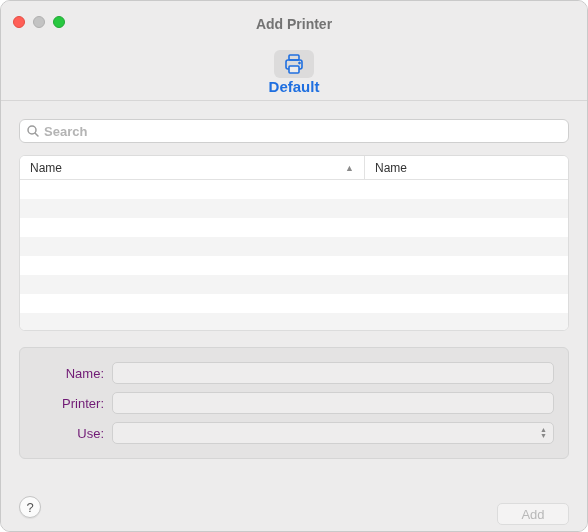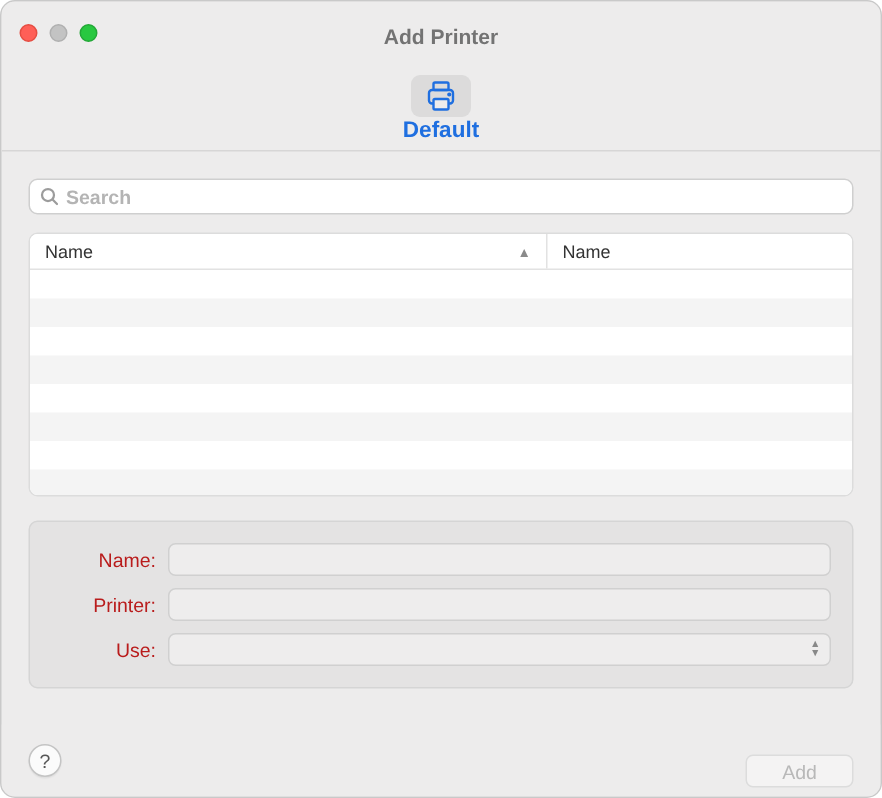--- a/index.html
+++ b/index.html
@@ -156,21 +156,21 @@
     display: flex;
     align-items: center;
     margin-bottom: 8px;
   }
   .form-row:last-child { margin-bottom: 0; align-items: center; }
   .form-label {
     width: 78px;
     text-align: right;
     padding-right: 8px;
     font-size: 13px;
-    color: #b91c1c;
+    color: #701a75;
   }
   .form-field {
     flex: 1;
     height: 22px;
     border: 1px solid #d0d0d0;
     border-radius: 5px;
     background: #eeeded;
   }
   .form-select {
     flex: 1;

